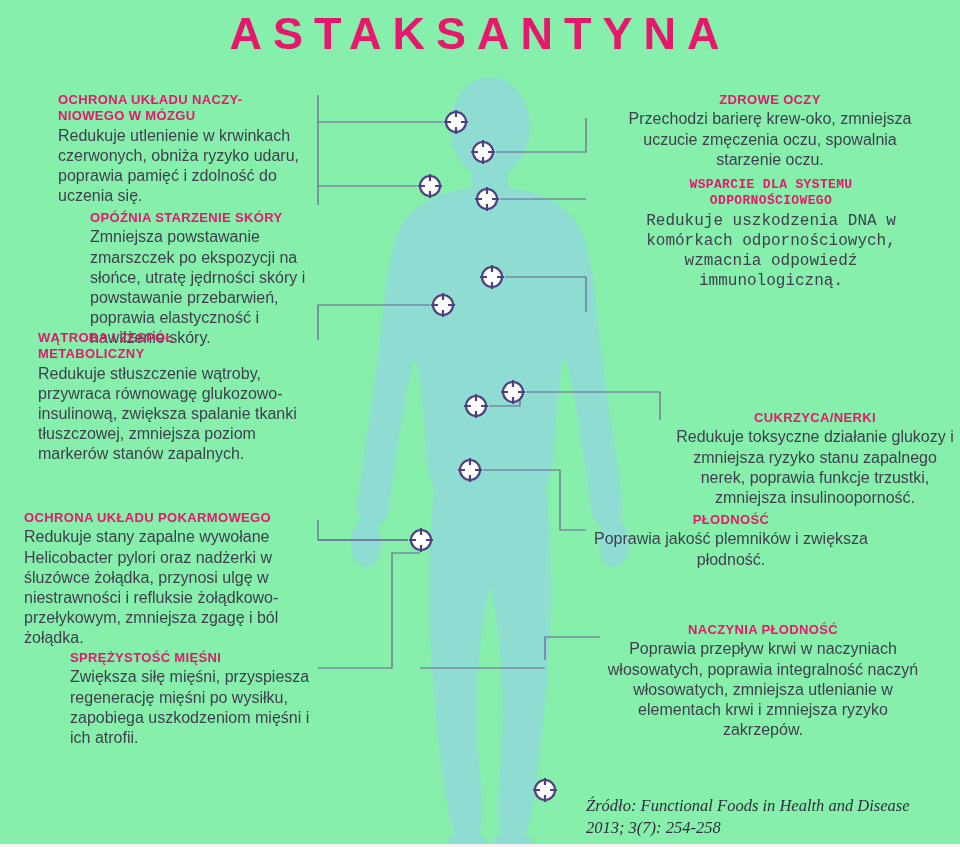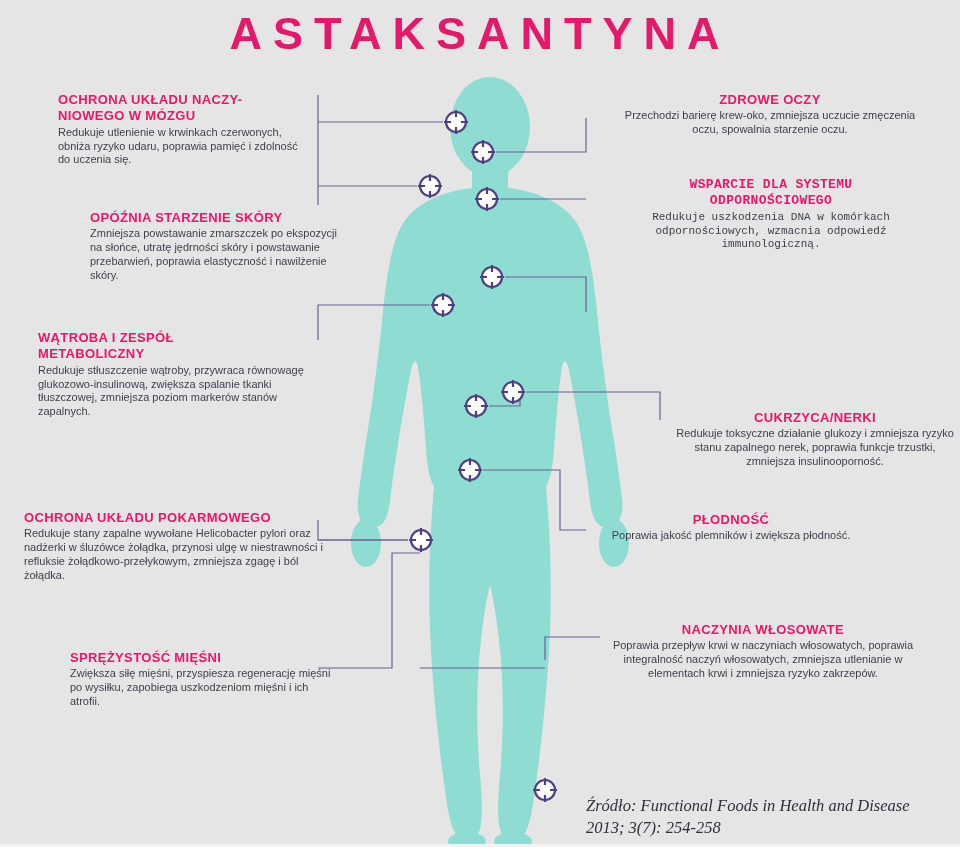--- a/index.html
+++ b/index.html
@@ -8,21 +8,21 @@
     padding: 0;
     background: #ffffff;
   }
   body {
     font-family: "Liberation Sans", sans-serif;
   }
   #poster {
     position: relative;
     width: 960px;
     height: 847px;
-    background: #e5e5e5;
+    background: #86efac;
     overflow: hidden;
   }
   
   #title {
     position: absolute;
     top: 8px;
     left: 0;
     width: 960px;
     text-align: center;
     font-size: 45px;
@@ -67,21 +67,21 @@
   .block .hd {
     color: #e6186c;
     font-weight: bold;
     font-size: 13px;
     letter-spacing: 0.35px;
     line-height: 1.26;
     margin-bottom: 1px;
   }
   .block .bd {
     color: #3f3f4d;
-    font-size: 11px;
+    font-size: 16px;
   }
   .block.left  { text-align: left; }
   .block.right { text-align: center; }
   .indent { padding-left: 18px; }
   
   #source {
     position: absolute;
     left: 586px;
     top: 795px;
     width: 360px;
@@ -297,20 +297,20 @@
     <div class="hd">CUKRZYCA/NERKI</div>
     <div class="bd">Redukuje toksyczne działanie glukozy i zmniejsza ryzyko stanu zapalnego nerek, poprawia funkcje trzustki, zmniejsza insulinooporność.</div>
   </div>
 
   <div class="block right" style="left:586px; top:512px; width:290px;">
     <div class="hd">PŁODNOŚĆ</div>
     <div class="bd">Poprawia jakość plemników i zwiększa płodność.</div>
   </div>
 
   <div class="block right" style="left:604px; top:622px; width:318px;">
-    <div class="hd">NACZYNIA WŁOSOWATE</div>
+    <div class="hd">NACZYNIA PŁODNOŚĆ</div>
     <div class="bd">Poprawia przepływ krwi w naczyniach włosowatych, poprawia integralność naczyń włosowatych, zmniejsza utlenianie w elementach krwi i zmniejsza ryzyko zakrzepów.</div>
   </div>
 
   <div id="source">Źródło: Functional Foods in Health and Disease 2013; 3(7): 254-258</div>
 
   <div id="bottom-edge"></div>
 </div>
 
 </body></html>

